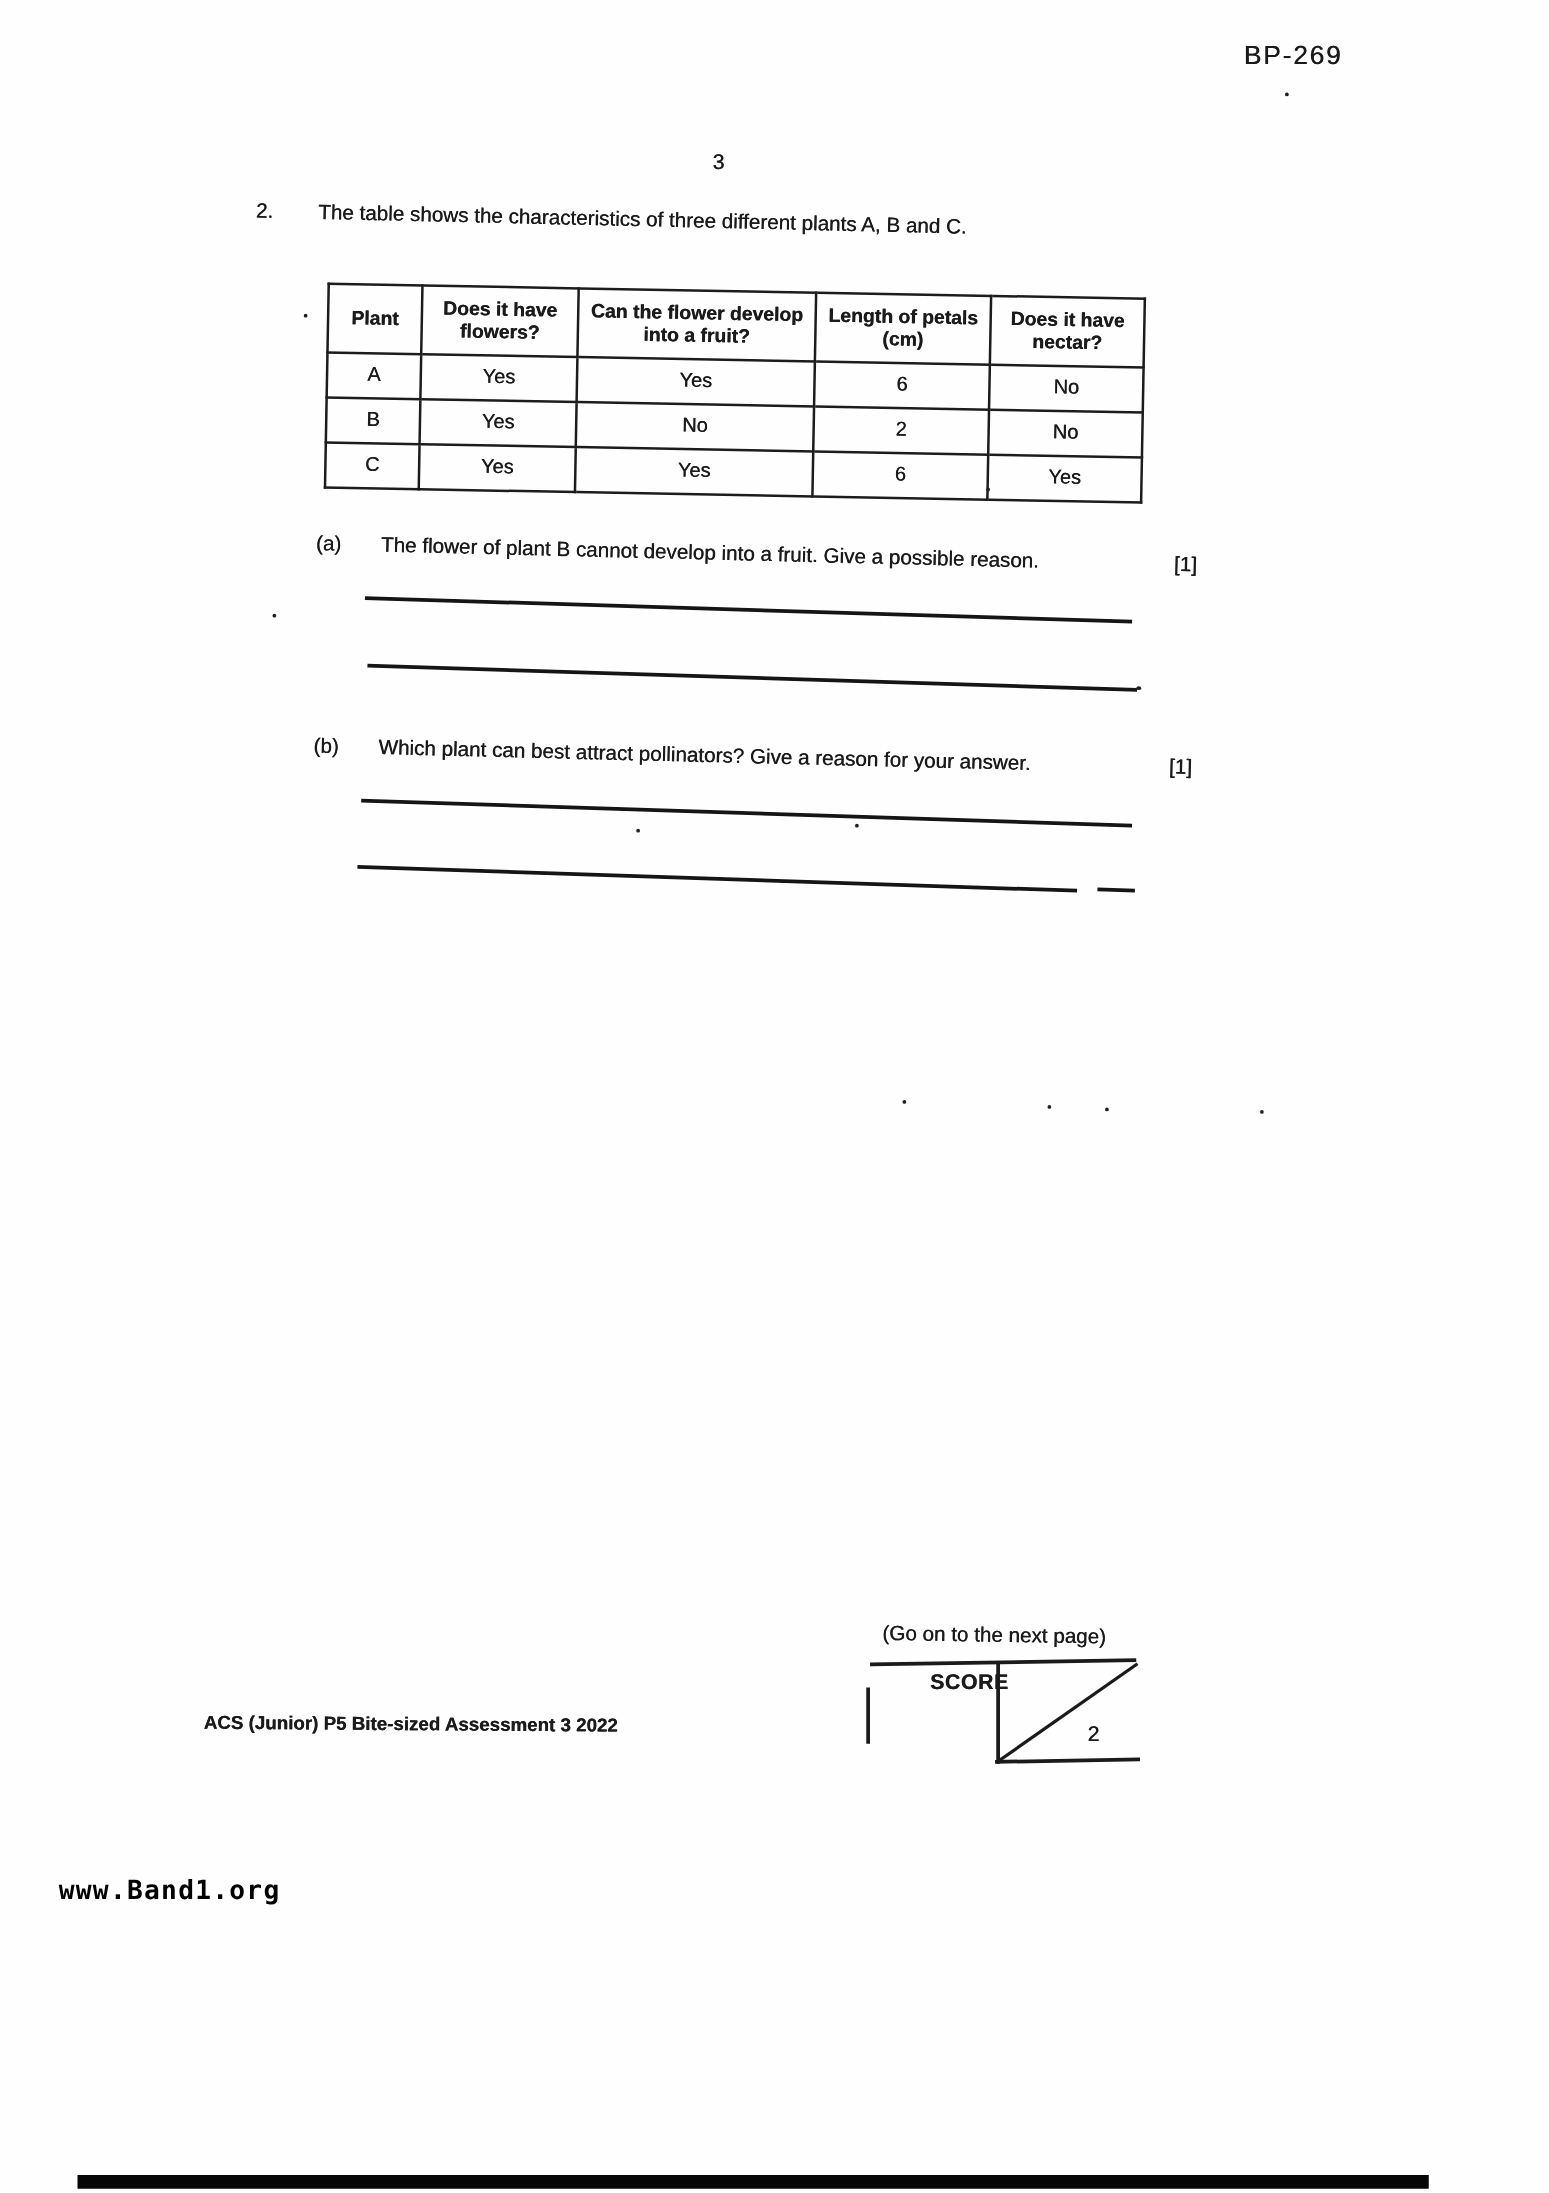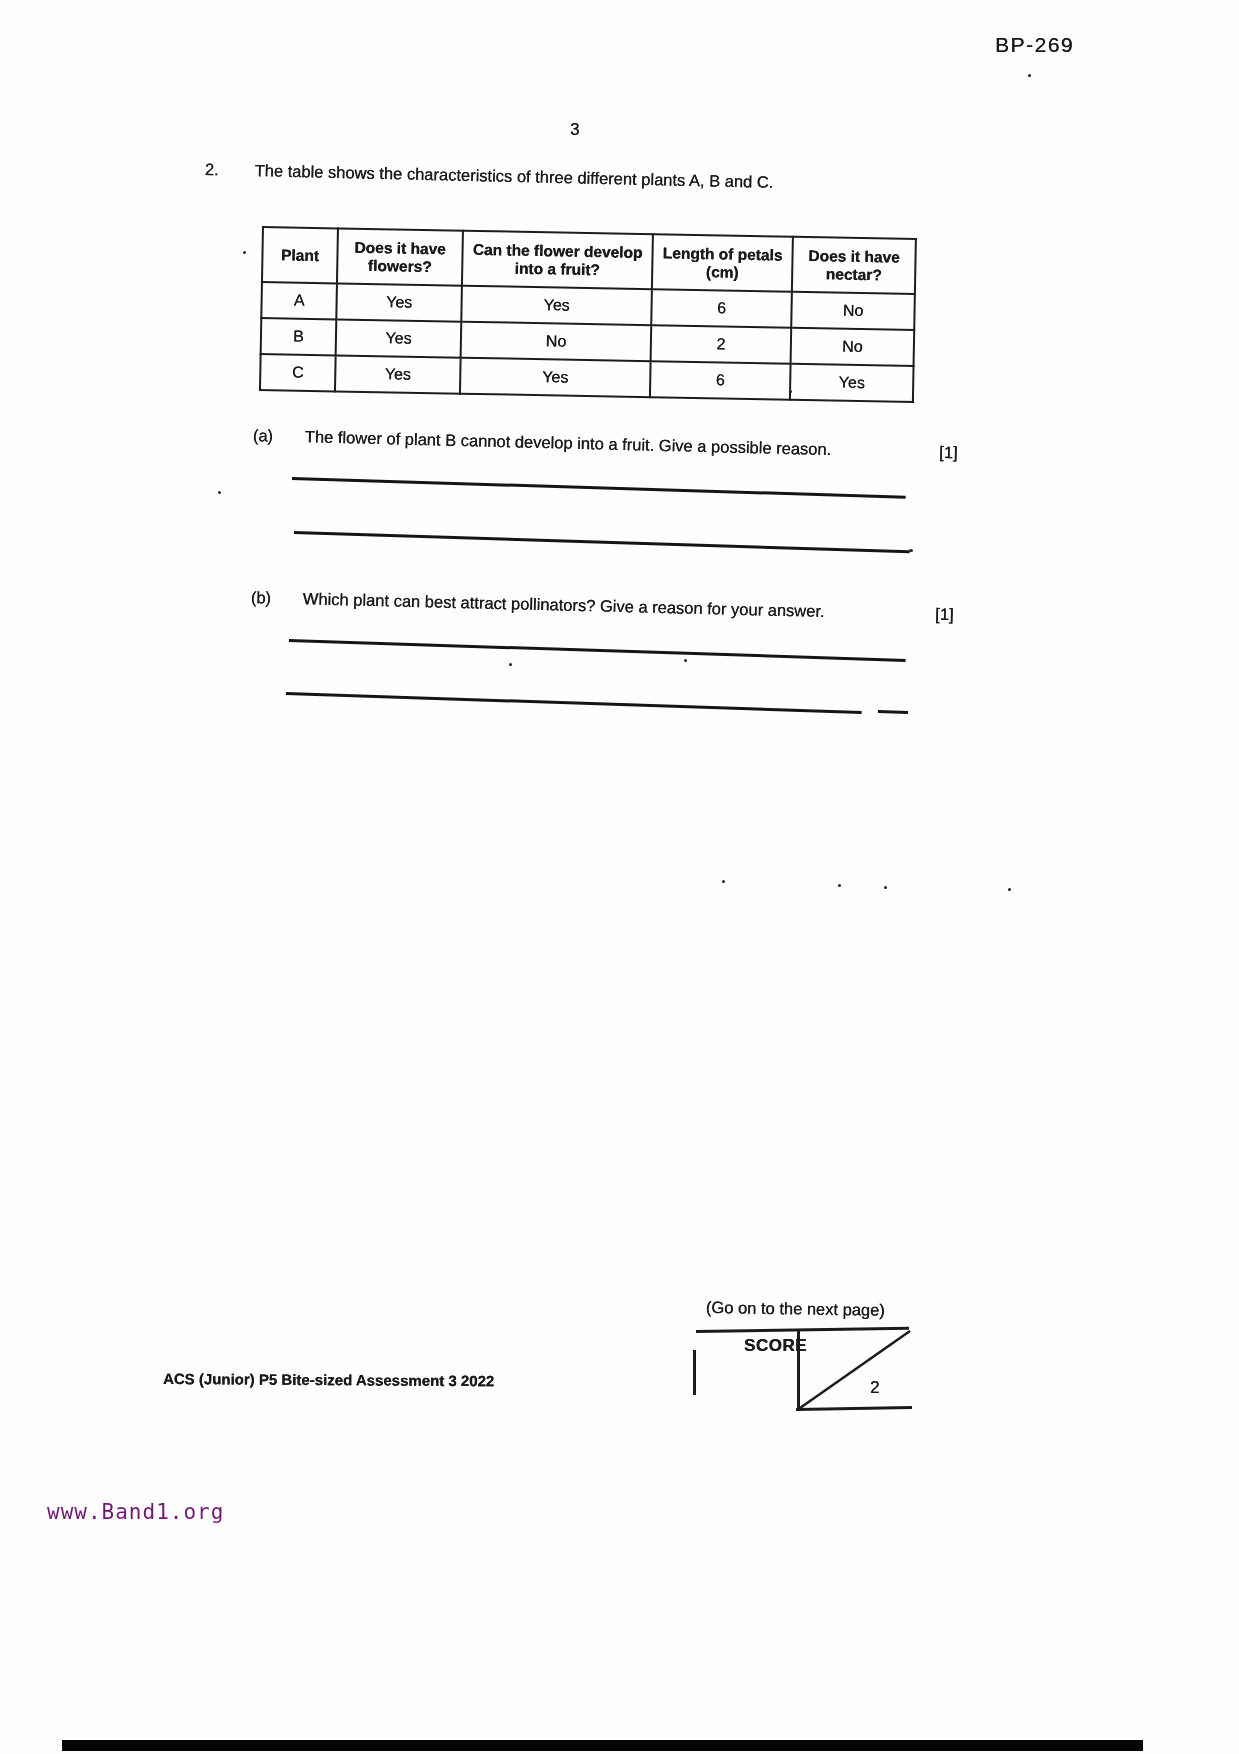--- a/index.html
+++ b/index.html
@@ -66,21 +66,21 @@
   .score-diag { position: absolute; left: 797px; top: 1329px; }
 
   .footer-assessment {
     position: absolute; left: 163px; top: 1370px;
     font-size: 15px; font-weight: bold;
     transform: rotate(0.4deg); transform-origin: left top;
   }
   .website {
     position: absolute; left: 47px; top: 1500px;
     font-family: "DejaVu Sans Mono", monospace;
-    font-size: 21px; letter-spacing: 1px; color: #701a75;
+    font-size: 21px; letter-spacing: 1px; color: #000000; font-weight: bold;
   }
   .bottom-bar { position: absolute; left: 62px; top: 1740px; width: 1081px; height: 11px; background: #060606; }
 
   .dot { position: absolute; background: #1f1f1f; border-radius: 50%; width: 3px; height: 3px; }
 </style>
 </head>
 <body>
 
 <div class="page">
 

